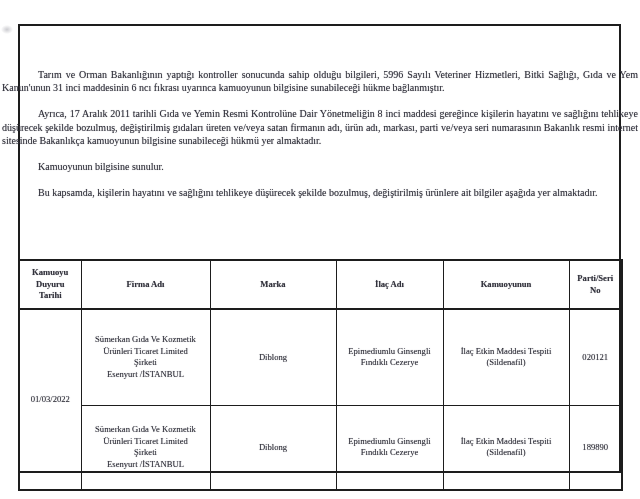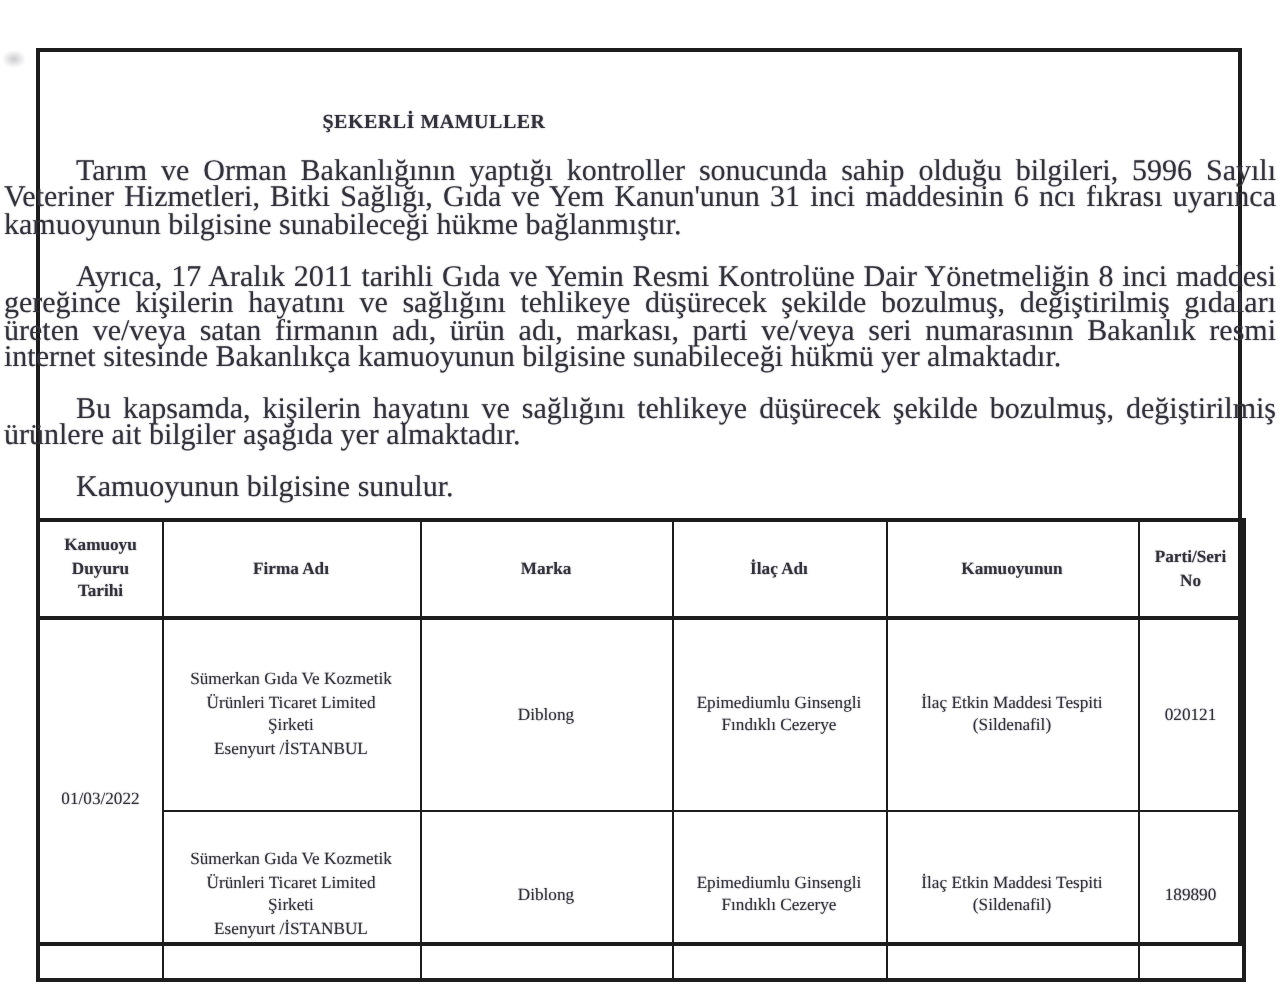--- a/index.html
+++ b/index.html
@@ -18,22 +18,22 @@
   .scan-smudge{
     position:absolute;left:1px;top:25px;width:12px;height:9px;z-index:0;
     background:radial-gradient(closest-side,rgba(120,120,132,.38),rgba(120,120,132,0));
   }
   .doc-title{
     position:absolute;left:0;top:56px;width:434px;margin:0;z-index:1;
     text-align:center;font-size:10px;font-weight:bold;letter-spacing:.25px;
     text-shadow:0 0 .8px rgba(50,50,62,.55);
   }
   .doc-body{
-    position:absolute;left:2px;top:80px;width:636px;z-index:1;
-    font-size:15px;line-height:13.4px;text-align:justify;
+    position:absolute;left:2px;top:68px;width:636px;z-index:1;
+    font-size:10px;line-height:13.4px;text-align:justify;
     text-shadow:0 0 .8px rgba(50,50,62,.5);
   }
   .doc-body p{margin:0 0 12.6px;text-indent:36px;}
   .report-table{
     position:absolute;left:18px;top:243px;width:603px;height:230px;z-index:2;
     border-collapse:collapse;table-layout:fixed;
     font-size:8.6px;line-height:11.5px;
     text-shadow:0 0 .8px rgba(50,50,62,.5);
     margin-top:16px;
   }
@@ -50,27 +50,26 @@
   .pre{white-space:pre-line;}
 </style>
 </head>
 <body>
 
 <div class="canvas">
 
   <div class="page-border"></div>
   <div class="scan-smudge"></div>
 
-  <h1 class="doc-title">ŞEKERLİ MAMULLER</h1>
 
   <div class="doc-body">
     <p>Tarım ve Orman Bakanlığının yaptığı kontroller sonucunda sahip olduğu bilgileri, 5996 Sayılı Veteriner Hizmetleri, Bitki Sağlığı, Gıda ve Yem Kanun'unun 31 inci maddesinin 6 ncı fıkrası uyarınca kamuoyunun bilgisine sunabileceği hükme bağlanmıştır.</p>
     <p>Ayrıca, 17 Aralık 2011 tarihli Gıda ve Yemin Resmi Kontrolüne Dair Yönetmeliğin 8 inci maddesi gereğince kişilerin hayatını ve sağlığını tehlikeye düşürecek şekilde bozulmuş, değiştirilmiş gıdaları üreten ve/veya satan firmanın adı, ürün adı, markası, parti ve/veya seri numarasının Bakanlık resmi internet sitesinde Bakanlıkça kamuoyunun bilgisine sunabileceği hükmü yer almaktadır.</p>
+    <p>Kamuoyunun bilgisine sunulur.</p>
     <p>Bu kapsamda, kişilerin hayatını ve sağlığını tehlikeye düşürecek şekilde bozulmuş, değiştirilmiş ürünlere ait bilgiler aşağıda yer almaktadır.</p>
-    <p>Kamuoyunun bilgisine sunulur.</p>
   </div>
 
   <table class="report-table">
     <colgroup>
       <col style="width:62px">
       <col style="width:129px">
       <col style="width:126px">
       <col style="width:107px">
       <col style="width:126px">
       <col style="width:53px">

